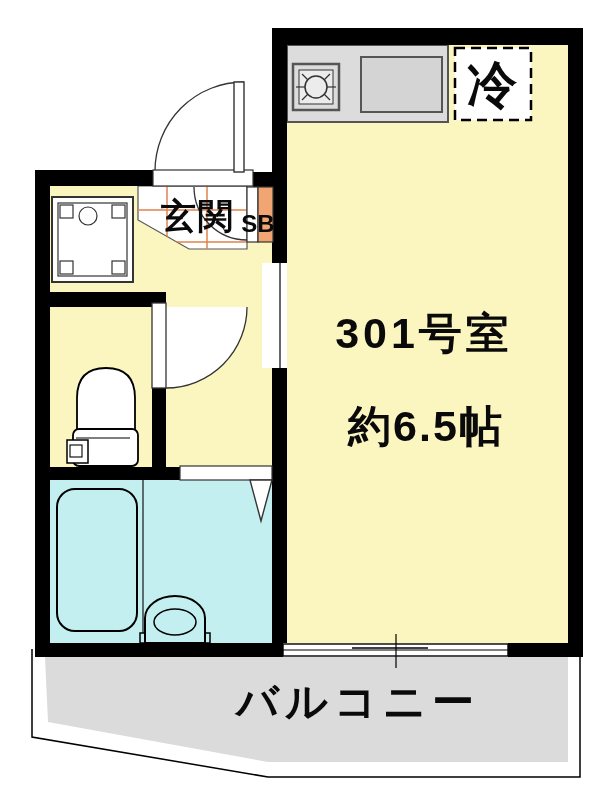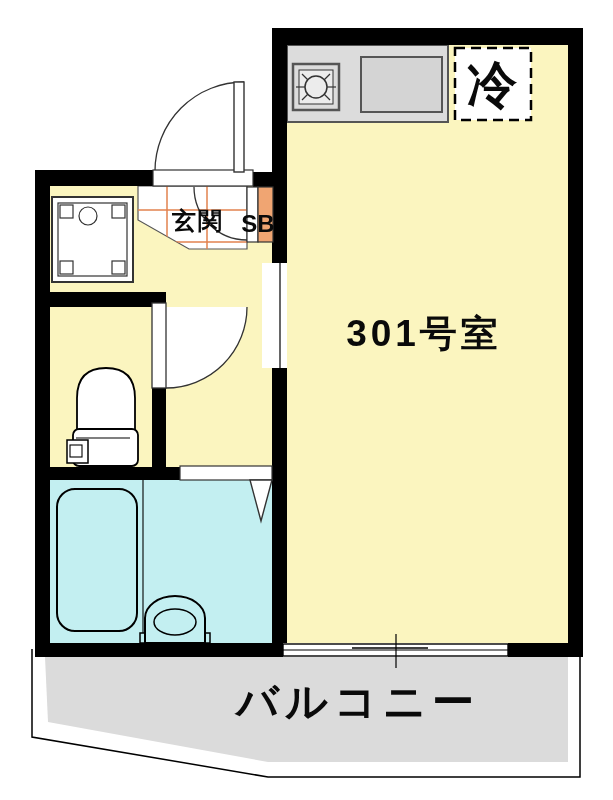--- a/index.html
+++ b/index.html
@@ -1,24 +1,24 @@
 <!DOCTYPE html>
 <html><head>
 <meta charset="utf-8">
 <style>
   html,body{margin:0;padding:0;background:#fff;}
   #plan{position:relative;width:613px;height:800px;background:#fff;overflow:hidden;
         font-family:"Liberation Sans","DejaVu Sans",sans-serif;}
   #plan svg{position:absolute;left:0;top:0;}
   .lbl{position:absolute;transform:translate(-50%,-50%);white-space:nowrap;
        color:#0a0a0a;font-weight:600;line-height:1;}
-  .lbl-genkan{font-size:24px;letter-spacing:2px;margin-top:6px;}
+  .lbl-genkan{font-size:35px;letter-spacing:2px;}
   .lbl-sb{font-size:24px;letter-spacing:0;}
   .lbl-rei{font-size:50px;}
-  .lbl-room{font-size:37px;letter-spacing:4px;}
+  .lbl-room{font-size:43px;letter-spacing:4px;}
   .lbl-area{font-size:43px;letter-spacing:2px;}
   .lbl-balcony{font-size:42px;letter-spacing:6px;}
 </style>
 </head>
 <body>
 
 <div id="plan">
 <svg width="613" height="800" viewBox="0 0 613 800">
 
   <rect x="50" y="185" width="222" height="282" fill="#FBF5BF"></rect>
@@ -110,14 +110,15 @@
   <rect x="283" y="644" width="225" height="12" fill="#FFFFFF" stroke="#000" stroke-width="1.4"></rect>
   <line x1="283" y1="650" x2="508" y2="650" stroke="#000" stroke-width="1"></line>
   <line x1="396" y1="634" x2="396" y2="668" stroke="#000" stroke-width="1.2"></line>
   <line x1="352" y1="648" x2="428" y2="648" stroke="#000" stroke-width="1.6"></line>
 </svg>
 
   <div class="lbl lbl-genkan" style="left:198px;top:215px;">玄関</div>
   <div class="lbl lbl-sb" style="left:258px;top:224px;">SB</div>
   <div class="lbl lbl-rei" style="left:492px;top:85px;">冷</div>
   <div class="lbl lbl-room" style="left:424px;top:333px;">301号室</div>
+  <div class="lbl lbl-area" style="left:426px;top:426px;">約6.5帖</div>
   <div class="lbl lbl-balcony" style="left:358px;top:702px;">バルコニー</div>
 </div>
 
 </body></html>

